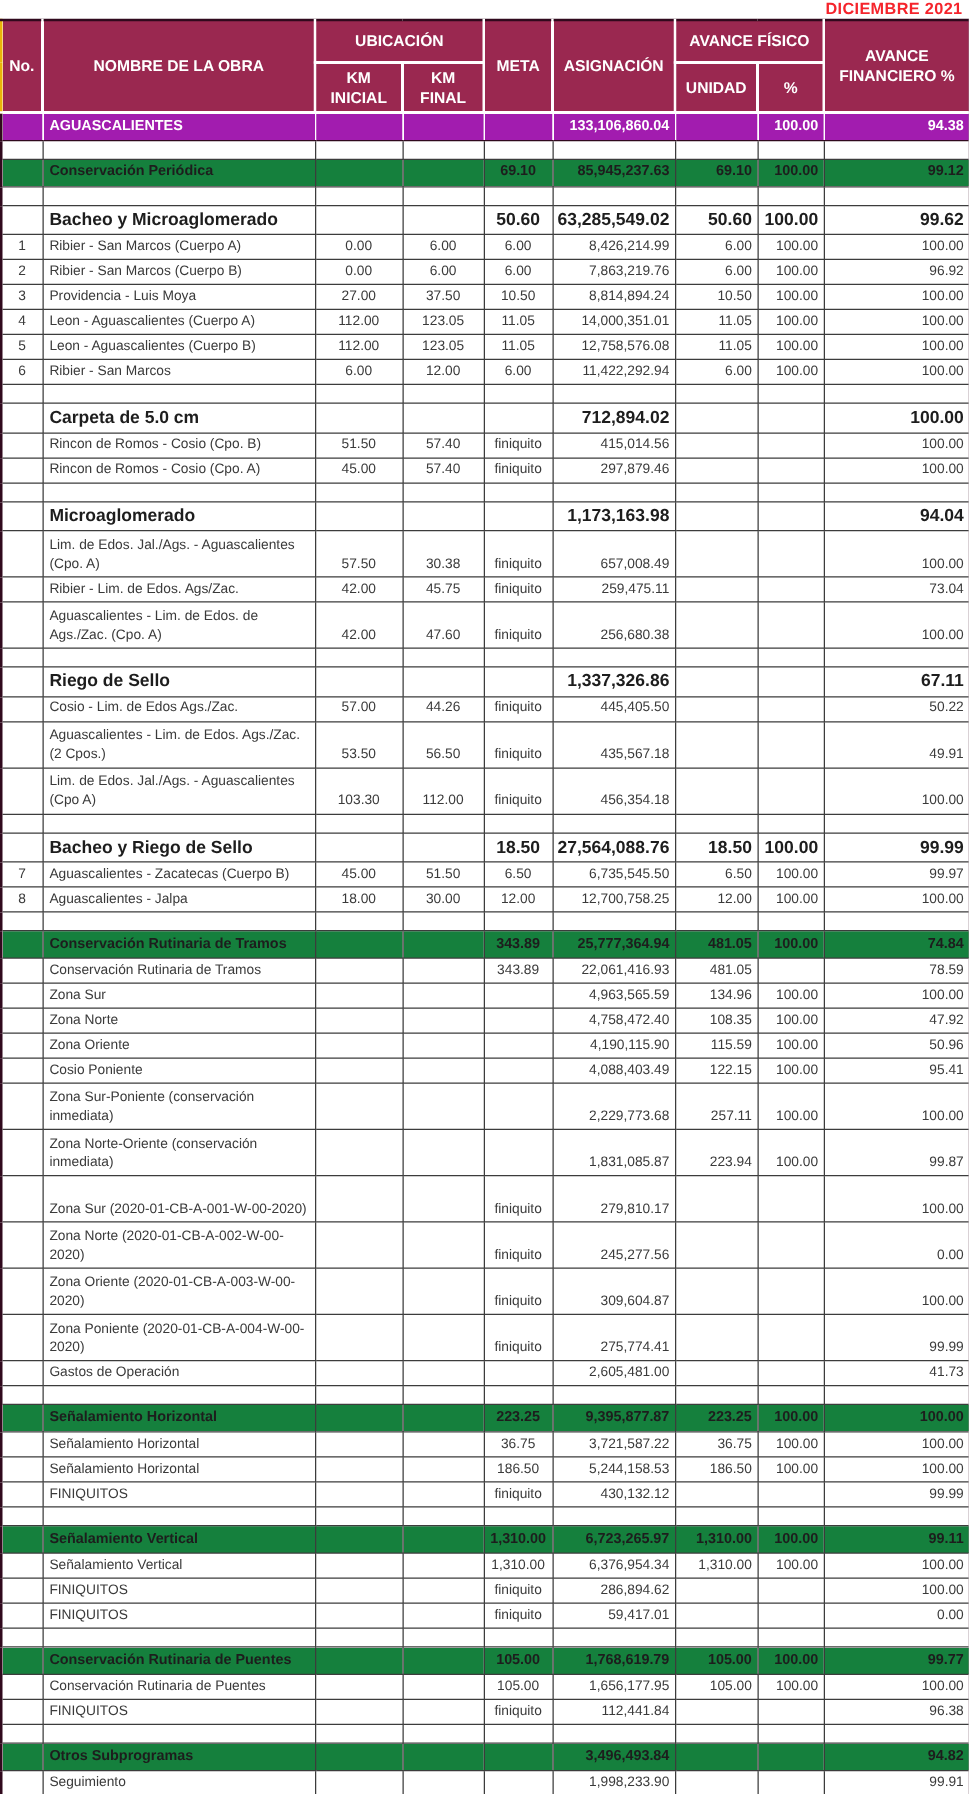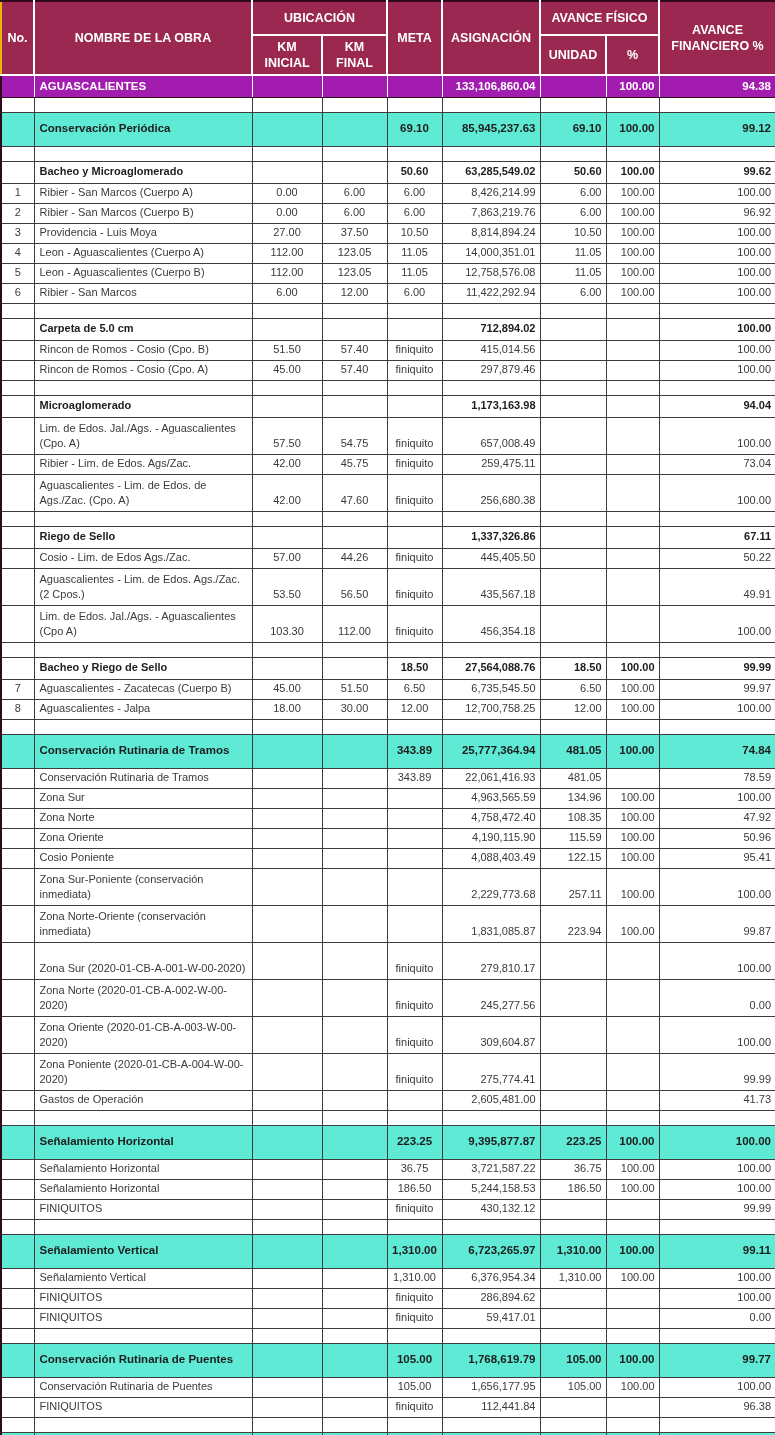--- a/index.html
+++ b/index.html
@@ -76,44 +76,45 @@
     height: 22px;
     border-color: #ffffff;
     border-top: 2px solid #30091d;
     border-bottom: 1px solid #30091d;
     vertical-align: middle;
   }
   tr.r-state td:first-child { border-left: 2px solid #30091d; }
   tr.r-state td:last-child  { border-right: 2px solid #30091d; margin-left: 28px; }
 
   tr.r-section td {
-    background: #5eead4;
+    background: #15803d;
     color: #1d1d1d;
     font-weight: 700;
     font-size: 11.5px;
-    height: 34px;
+    height: 22px;
     vertical-align: middle;
   }
   tr.r-subsection td {
     background: #ffffff;
     color: #1d1d1d;
     font-weight: 700;
-    font-size: 11px;
+    font-size: 14px;
     height: 22px;
     vertical-align: middle;
   }
   tr.r-item td   { height: 20px; }
   tr.r-item.tall td { height: 37px; }
   tr.r-spacer td { height: 15px; }
 </style>
 </head>
 <body>
 
 <div class="page">
 
+  <div class="report-title">DICIEMBRE 2021</div>
 
   <table class="obras">
     <colgroup>
       <col style="width:33px">
       <col style="width:218px">
       <col style="width:70px">
       <col style="width:65px">
       <col style="width:55px">
       <col style="width:98px">
       <col style="width:66px">
@@ -322,21 +323,21 @@
           <td class="c-meta"></td>
           <td class="c-asig">1,173,163.98</td>
           <td class="c-uni"></td>
           <td class="c-pct"></td>
           <td class="c-fin">94.04</td>
         </tr>
         <tr class="r-item tall">
           <td class="c-no"></td>
           <td class="c-name">Lim. de Edos. Jal./Ags. - Aguascalientes (Cpo. A)</td>
           <td class="c-km">57.50</td>
-          <td class="c-km">54.75</td>
+          <td class="c-km">30.38</td>
           <td class="c-meta">finiquito</td>
           <td class="c-asig">657,008.49</td>
           <td class="c-uni"></td>
           <td class="c-pct"></td>
           <td class="c-fin">100.00</td>
         </tr>
         <tr class="r-item">
           <td class="c-no"></td>
           <td class="c-name">Ribier - Lim. de Edos. Ags/Zac.</td>
           <td class="c-km">42.00</td>

